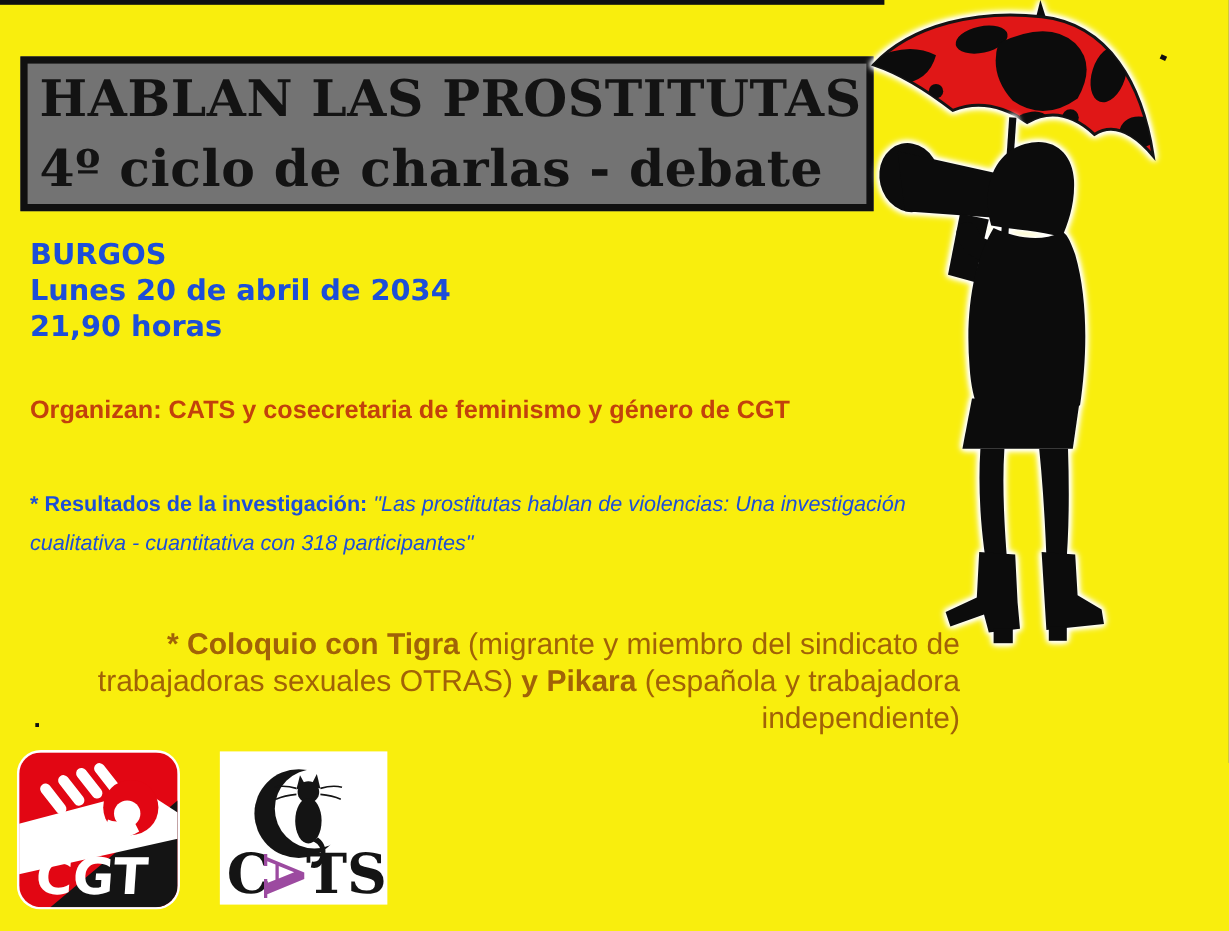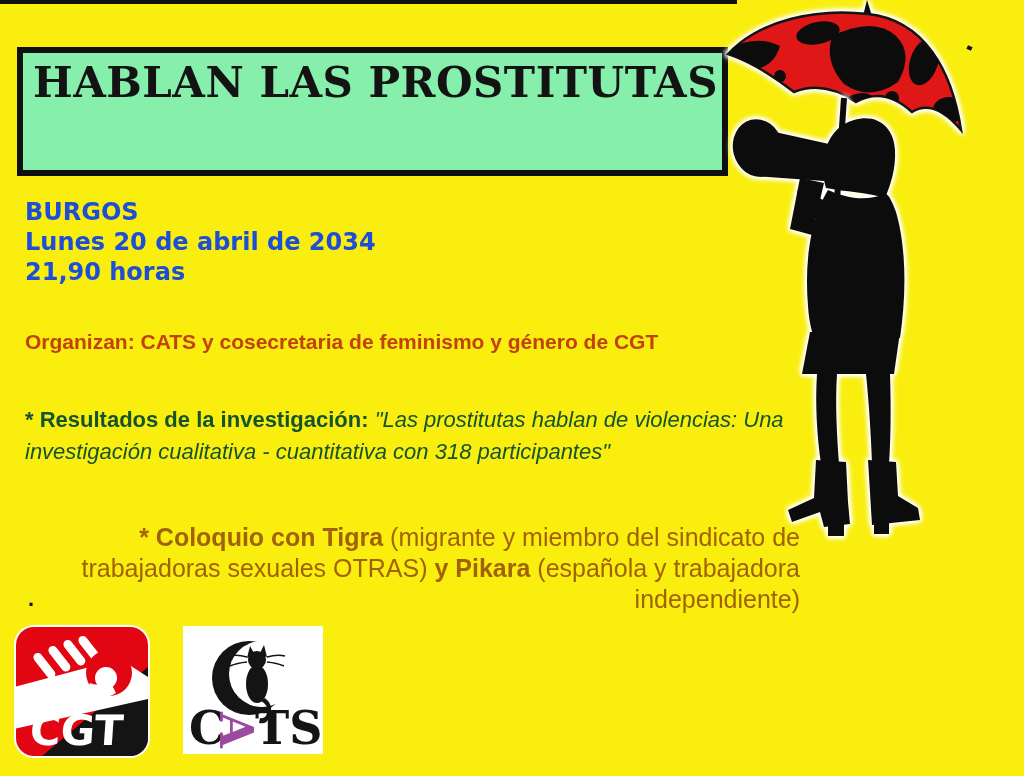--- a/index.html
+++ b/index.html
@@ -9,35 +9,35 @@
     font-family:"Liberation Sans", sans-serif; color:#111;
   }
   .abs{position:absolute;}
   
   .top-strip{left:0;top:0;width:737px;height:4px;background:#101010;}
   .ink-speck{left:967px;top:46px;width:5px;height:4px;background:#101010;transform:rotate(25deg);}
   
   .title-box{
     left:17px; top:47px; width:711px; height:129px; box-sizing:border-box;
     border:6px solid #101010; padding:1px 0 0 10px;
-    background:#86efac;
+    background:#737373;
   }
   .title-line{
     font-family:"DejaVu Serif", serif; font-weight:bold;
     font-size:42px; line-height:58px; letter-spacing:0.5px; color:#131313;
     white-space:nowrap;
   }
   
   .info-block{left:25px; top:197px; font-family:"DejaVu Sans", sans-serif;
     font-weight:bold; font-size:24px; line-height:30px; color:#1d4ed8;}
   
   .organizers{left:25px; top:326px; width:780px; font-weight:bold;
     font-size:21px; line-height:31px; color:#c2410c;}
   
-  .agenda-1{left:25px; top:404px; width:762px; font-size:22px; line-height:32px; color:#14532d;}
+  .agenda-1{left:25px; top:404px; width:762px; font-size:18px; line-height:32px; color:#1d4ed8;}
   .agenda-2{left:25px; top:522px; width:775px; font-size:25px; line-height:31px; color:#a16207;text-align:right;}
   .b{font-weight:bold;}
   .i{font-style:italic;}
   .stray-dot{left:28px; top:586px; font-weight:bold; font-size:22px;}
   
   .cgt-logo{left:14px; top:625px; width:136px; height:133px;}
   .cats-logo{left:183px; top:626px; width:140px; height:128px;}
   
   .artwork{left:716px; top:0px; width:308px; height:575px;}
   .halo-glow{filter:drop-shadow(0 0 2px #fff) drop-shadow(0 0 2px #fff) drop-shadow(0 0 2px #fff);}
@@ -45,20 +45,21 @@
 </head>
 <body>
 
 <div class="poster">
 
   <div class="abs top-strip"></div>
   <div class="abs ink-speck"></div>
 
   <div class="abs title-box">
     <div class="title-line">HABLAN LAS PROSTITUTAS</div>
+    <div class="title-line">4º ciclo de charlas - debate</div>
   </div>
 
   <div class="abs info-block">
     <div>BURGOS</div>
     <div>Lunes 20 de abril de 2034</div>
     <div>21,90 horas</div>
   </div>
 
   <div class="abs organizers">Organizan: CATS y cosecretaria de feminismo y género de CGT</div>
 

